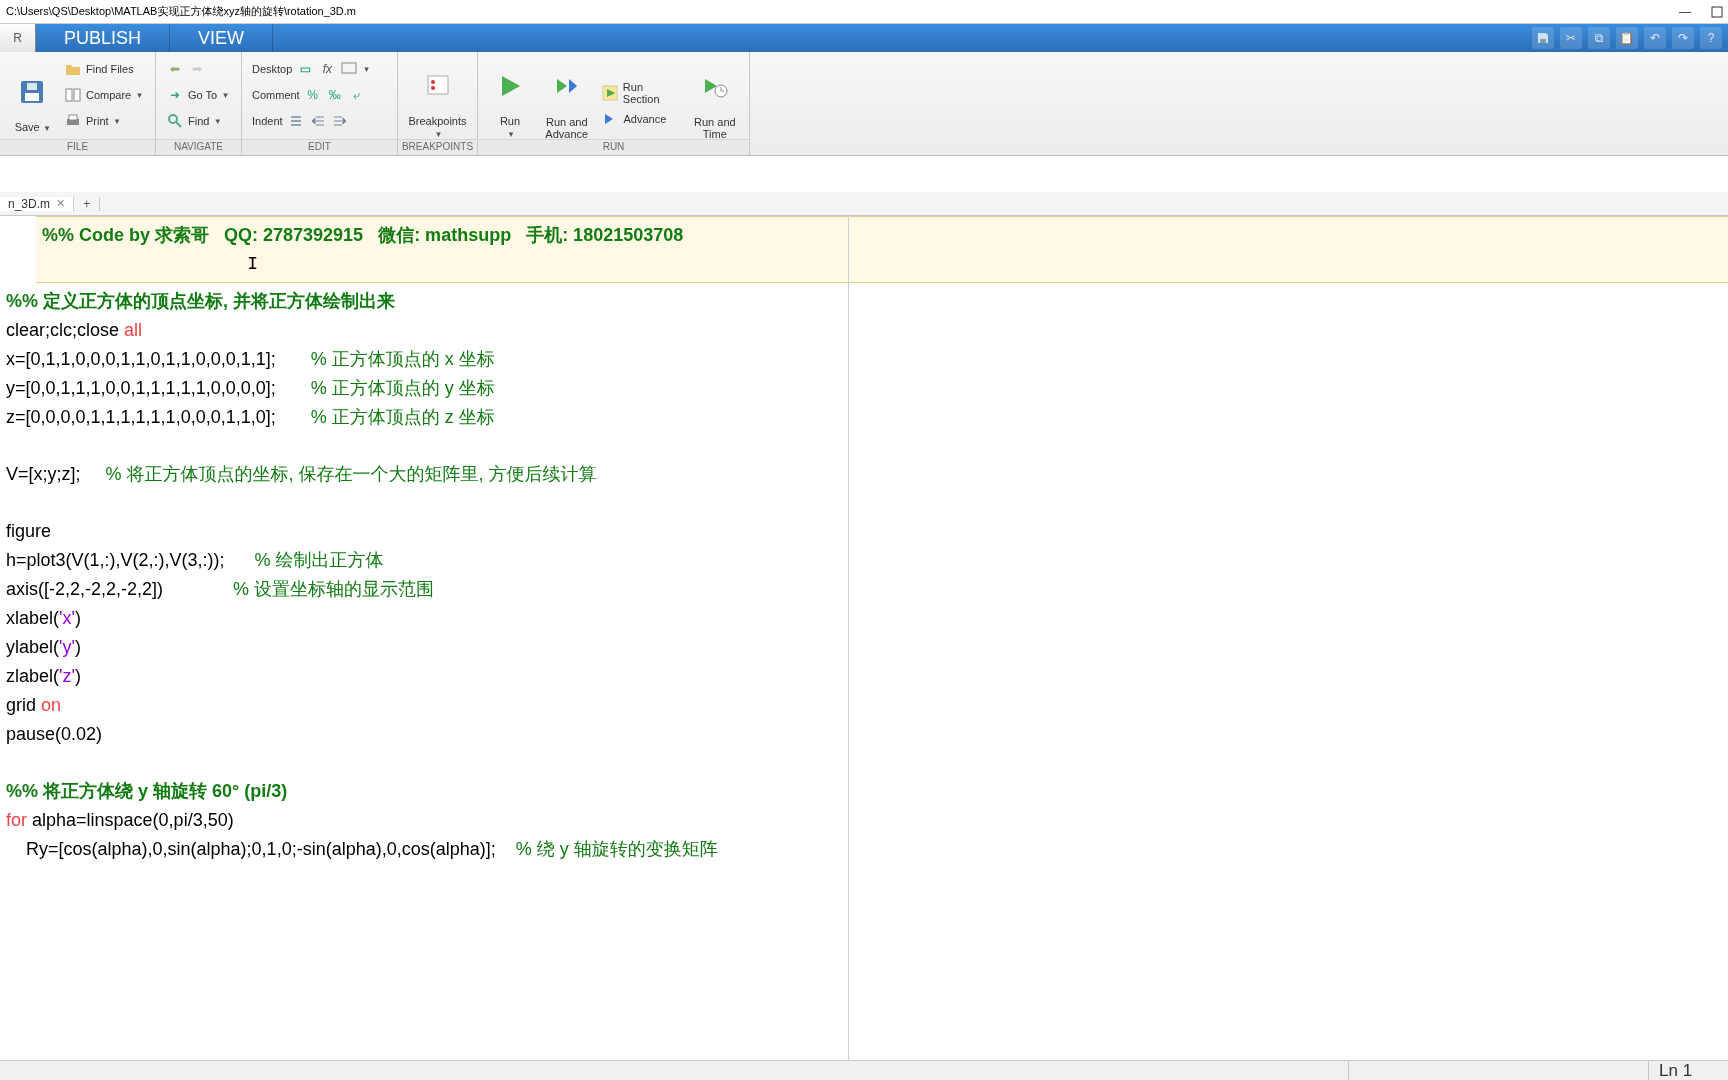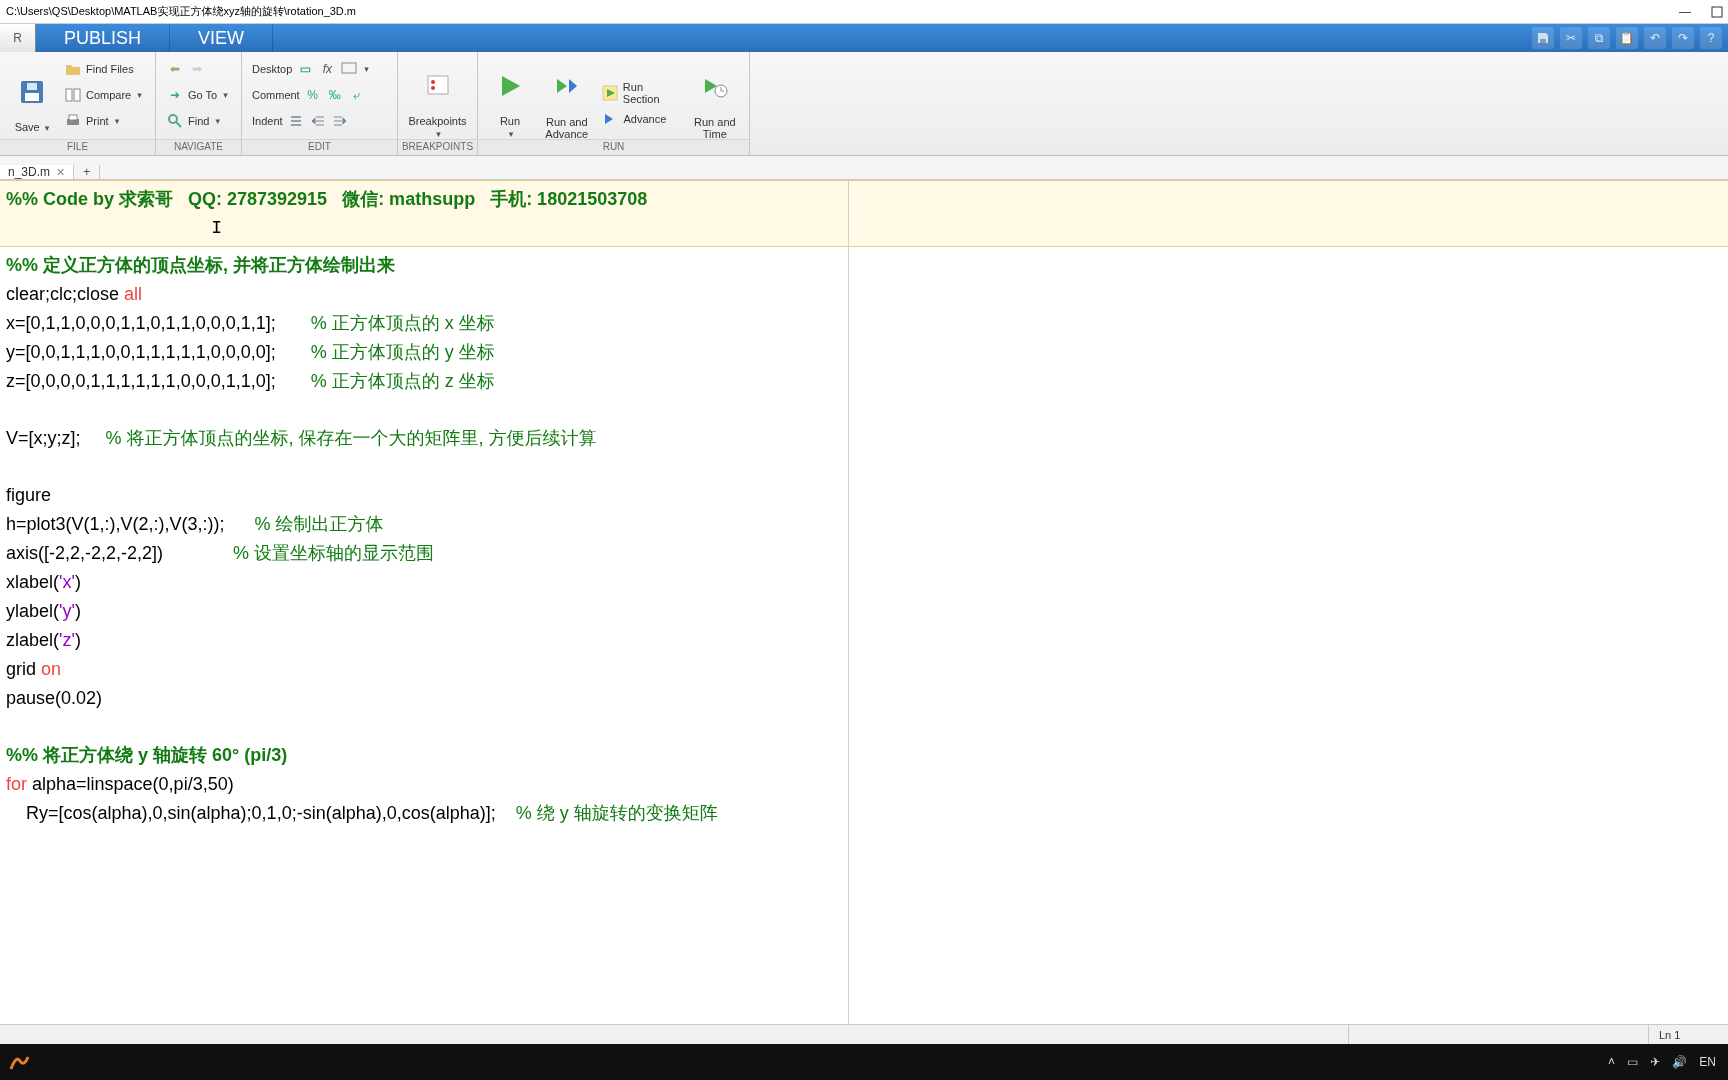--- a/index.html
+++ b/index.html
@@ -23,37 +23,37 @@
 
 .vbtn { display: flex; flex-direction: column; align-items: center; justify-content: center; gap: 14px; padding: 2px 6px; min-width: 48px; }
 .vbtn .ico { width: 30px; height: 30px; display:flex;align-items:center;justify-content:center; }
 .vbtn .lbl { font-size: 11px; color: #333; text-align: center; line-height: 12px; }
 
 .hrow { display: flex; align-items: center; gap: 4px; height: 26px; padding: 0 2px; }
 .hrow .ico { width: 18px; height: 18px; display:flex;align-items:center;justify-content:center; }
 .hrow .lbl { font-size: 11px; color: #333; }
 .dd { font-size: 9px; color: #555; margin-left: 2px; }
 
-.filetabs { height: 24px; background: #f5f5f5; border-bottom: 1px solid #c8c8c8; display: flex; align-items: flex-end; }
+.filetabs { height: 24px; background: #f5f5f5; border-bottom: 1px solid #c8c8c8; display: flex; align-items: center; margin-top: 36px; }
 .ftab { display: flex; align-items: center; padding: 0 8px; border-right: 1px solid #c8c8c8; background: #fff; font-size: 12px; color: #333; gap: 6px;}
 .ftab .close { color: #888; font-size: 11px; }
 .faddtab { width: 26px; display:flex; align-items:center; justify-content:center; color:#555; border-right:1px solid #c8c8c8;}
 
 .editor { position: relative; height: calc(100% - 24px - 28px - 104px - 24px - 20px - 36px); background: #fff; overflow: hidden; }
 .editor pre { font-family: Consolas, "Courier New", monospace; font-size: 18px; line-height: 28px; padding: 4px 6px; white-space: pre; color: #000;}
-.cell { background: #fff9e5; border-top:1px solid #e0d090; border-bottom:1px solid #e0d090;}
+.cell { background: #fff9e5; border-top:1px solid #e0d090; border-bottom:1px solid #e0d090;margin-left:36px;}
 .section-head { color: #137b13; font-weight: bold; }
 .cmt { color: #137b13; }
 .kw { color: #ef4444; }
 .str { color: #9400d3; }
 .col-guide { position:absolute; top:0; bottom:0; left: 848px; width:1px; background:#d0d0d0;}
 
 .statusbar { height: 20px; background: #f0f0f0; border-top: 1px solid #c8c8c8; display:flex; align-items:center; }
 .statusbar .cell-offset { flex:1; }
-.statusbar .cellbox { border-left:1px solid #c8c8c8; padding: 0 10px; font-size:11px; color:#333; height:100%; display:flex; align-items:center; min-width:80px;}
+.statusbar .cellbox { border-left:1px solid #c8c8c8; padding: 0 10px; font-size:17px; color:#333; height:100%; display:flex; align-items:center; min-width:80px;}
 
 .taskbar { height: 36px; background: #101010; display:flex; align-items:center; padding: 0 6px; gap: 10px;}
 .taskbar .tico { width:26px; height:26px; display:flex; align-items:center; justify-content:center; color:#ddd;}
 .taskbar .tray { margin-left:auto; display:flex; align-items:center; gap:12px; color:#ddd; font-size:12px; padding-right:6px;}
 
 svg { display:block; }
 </style>
 </head>
 <body>
 

